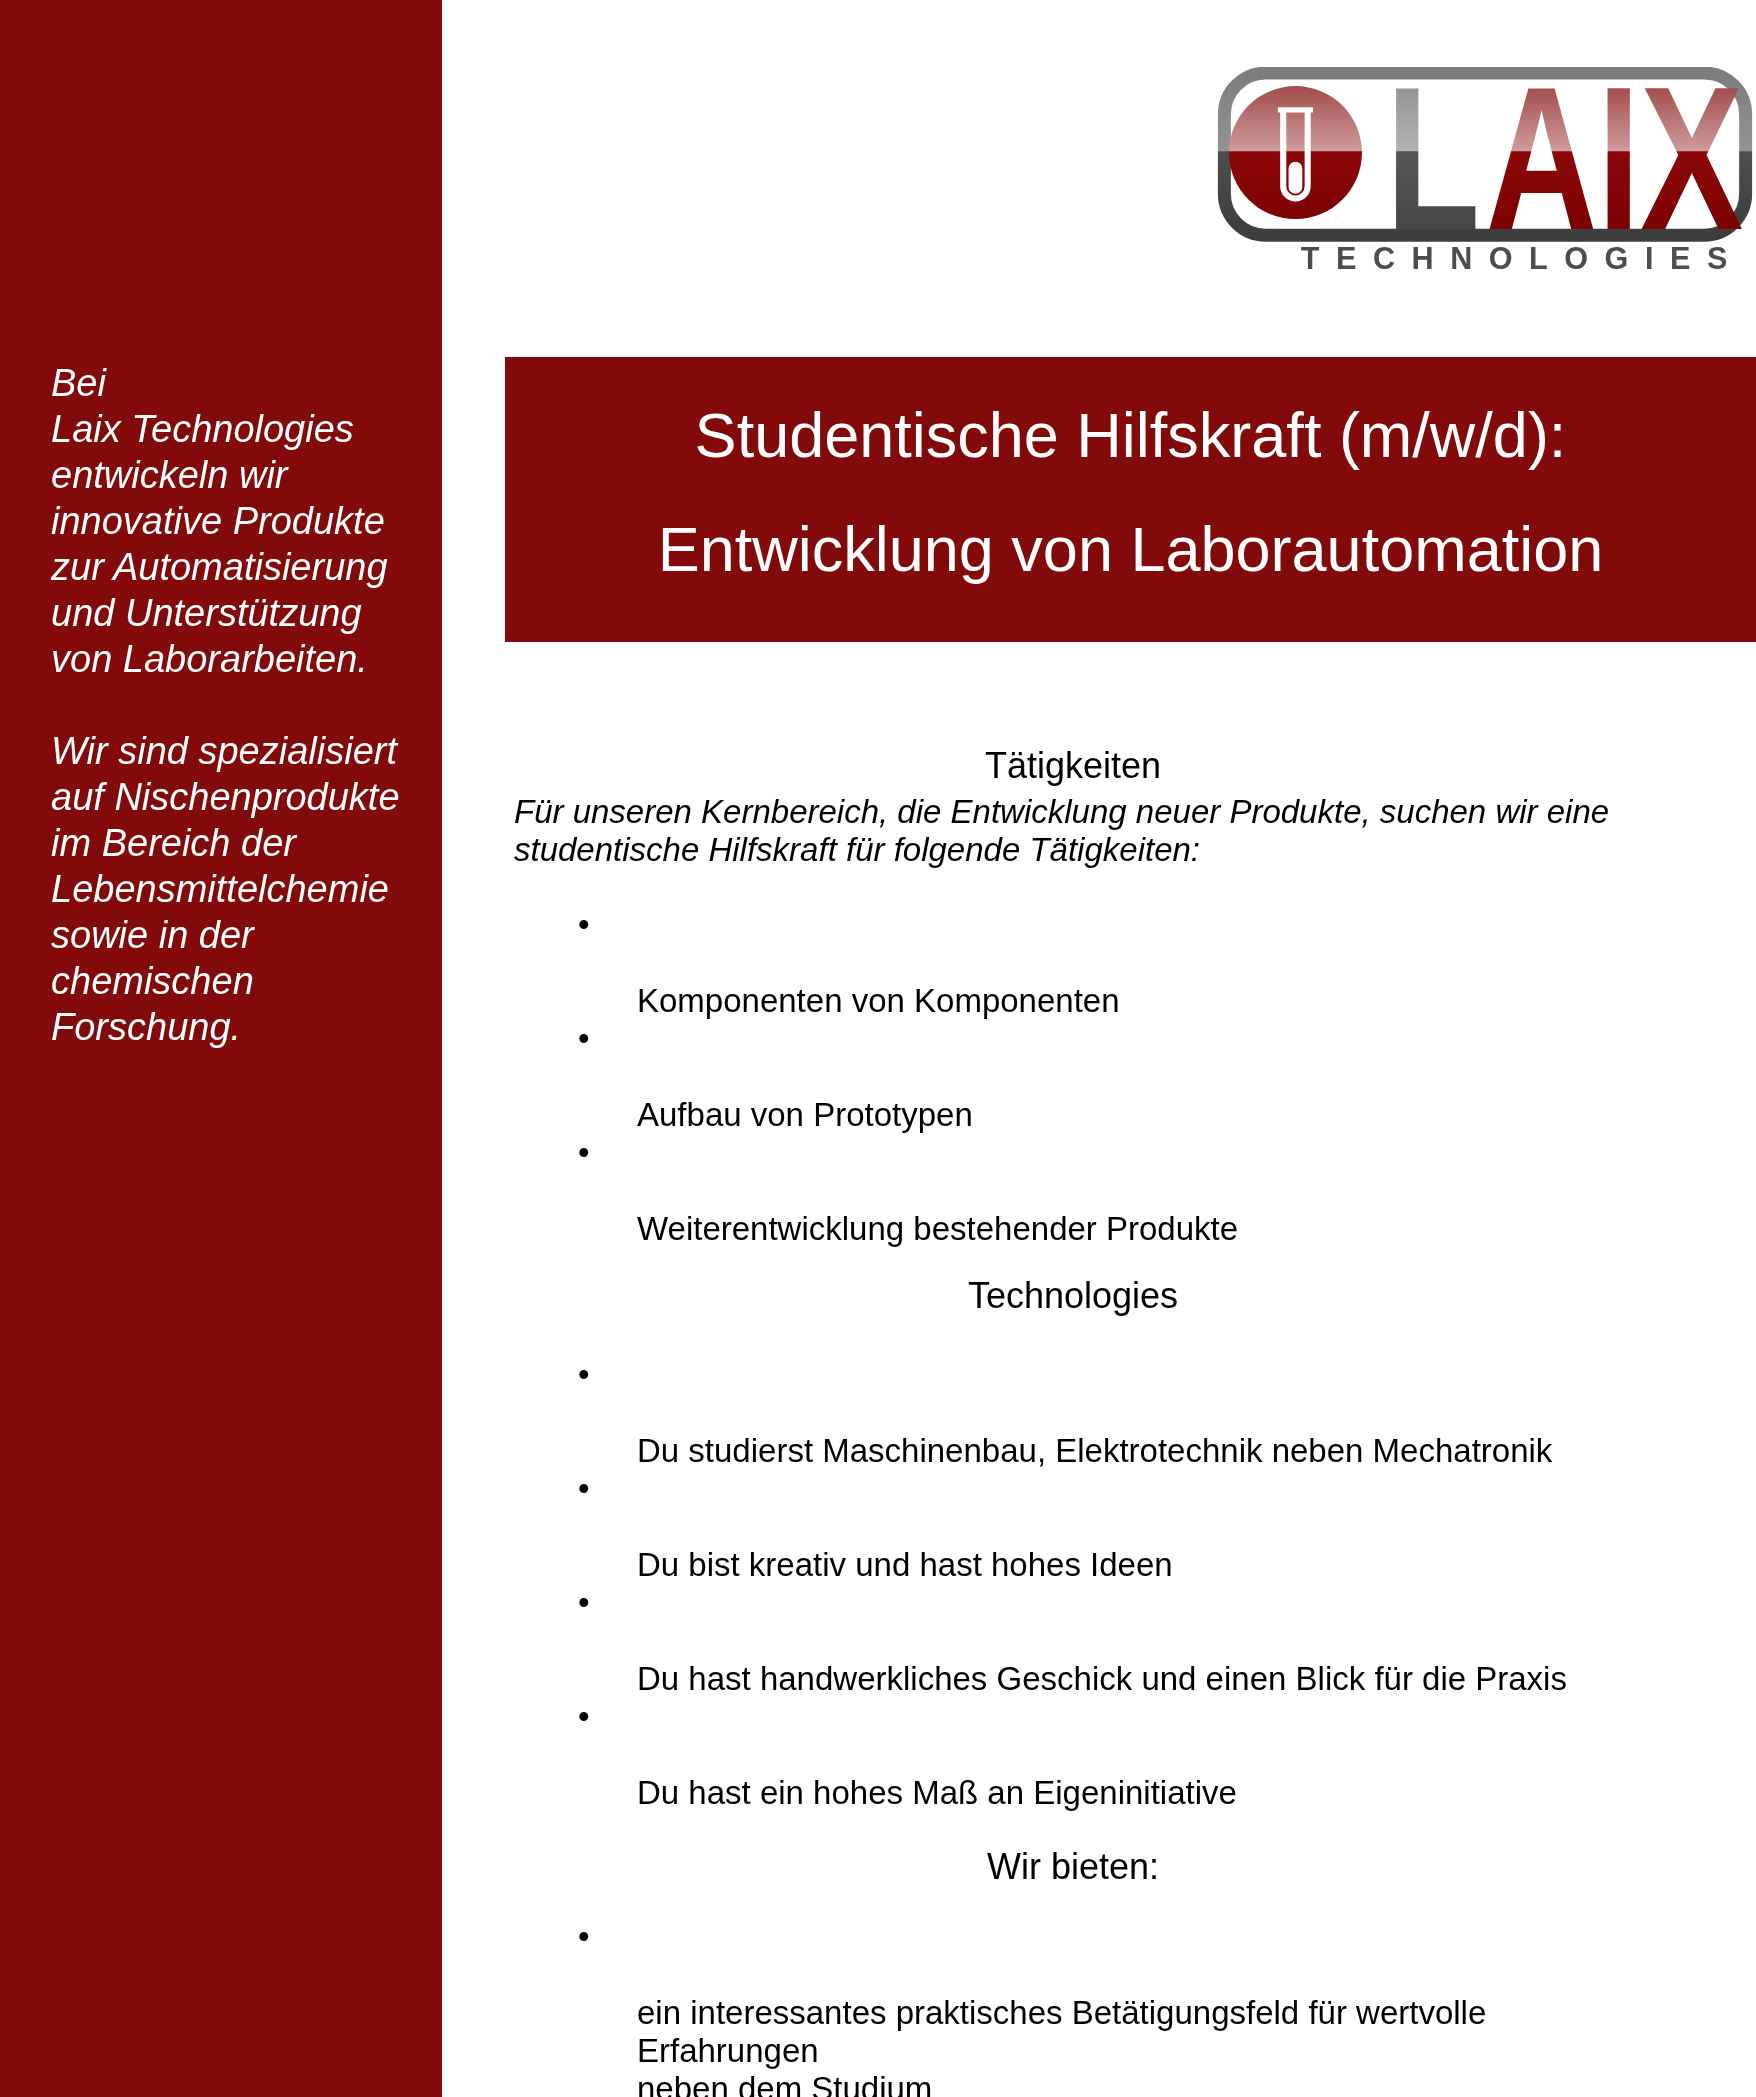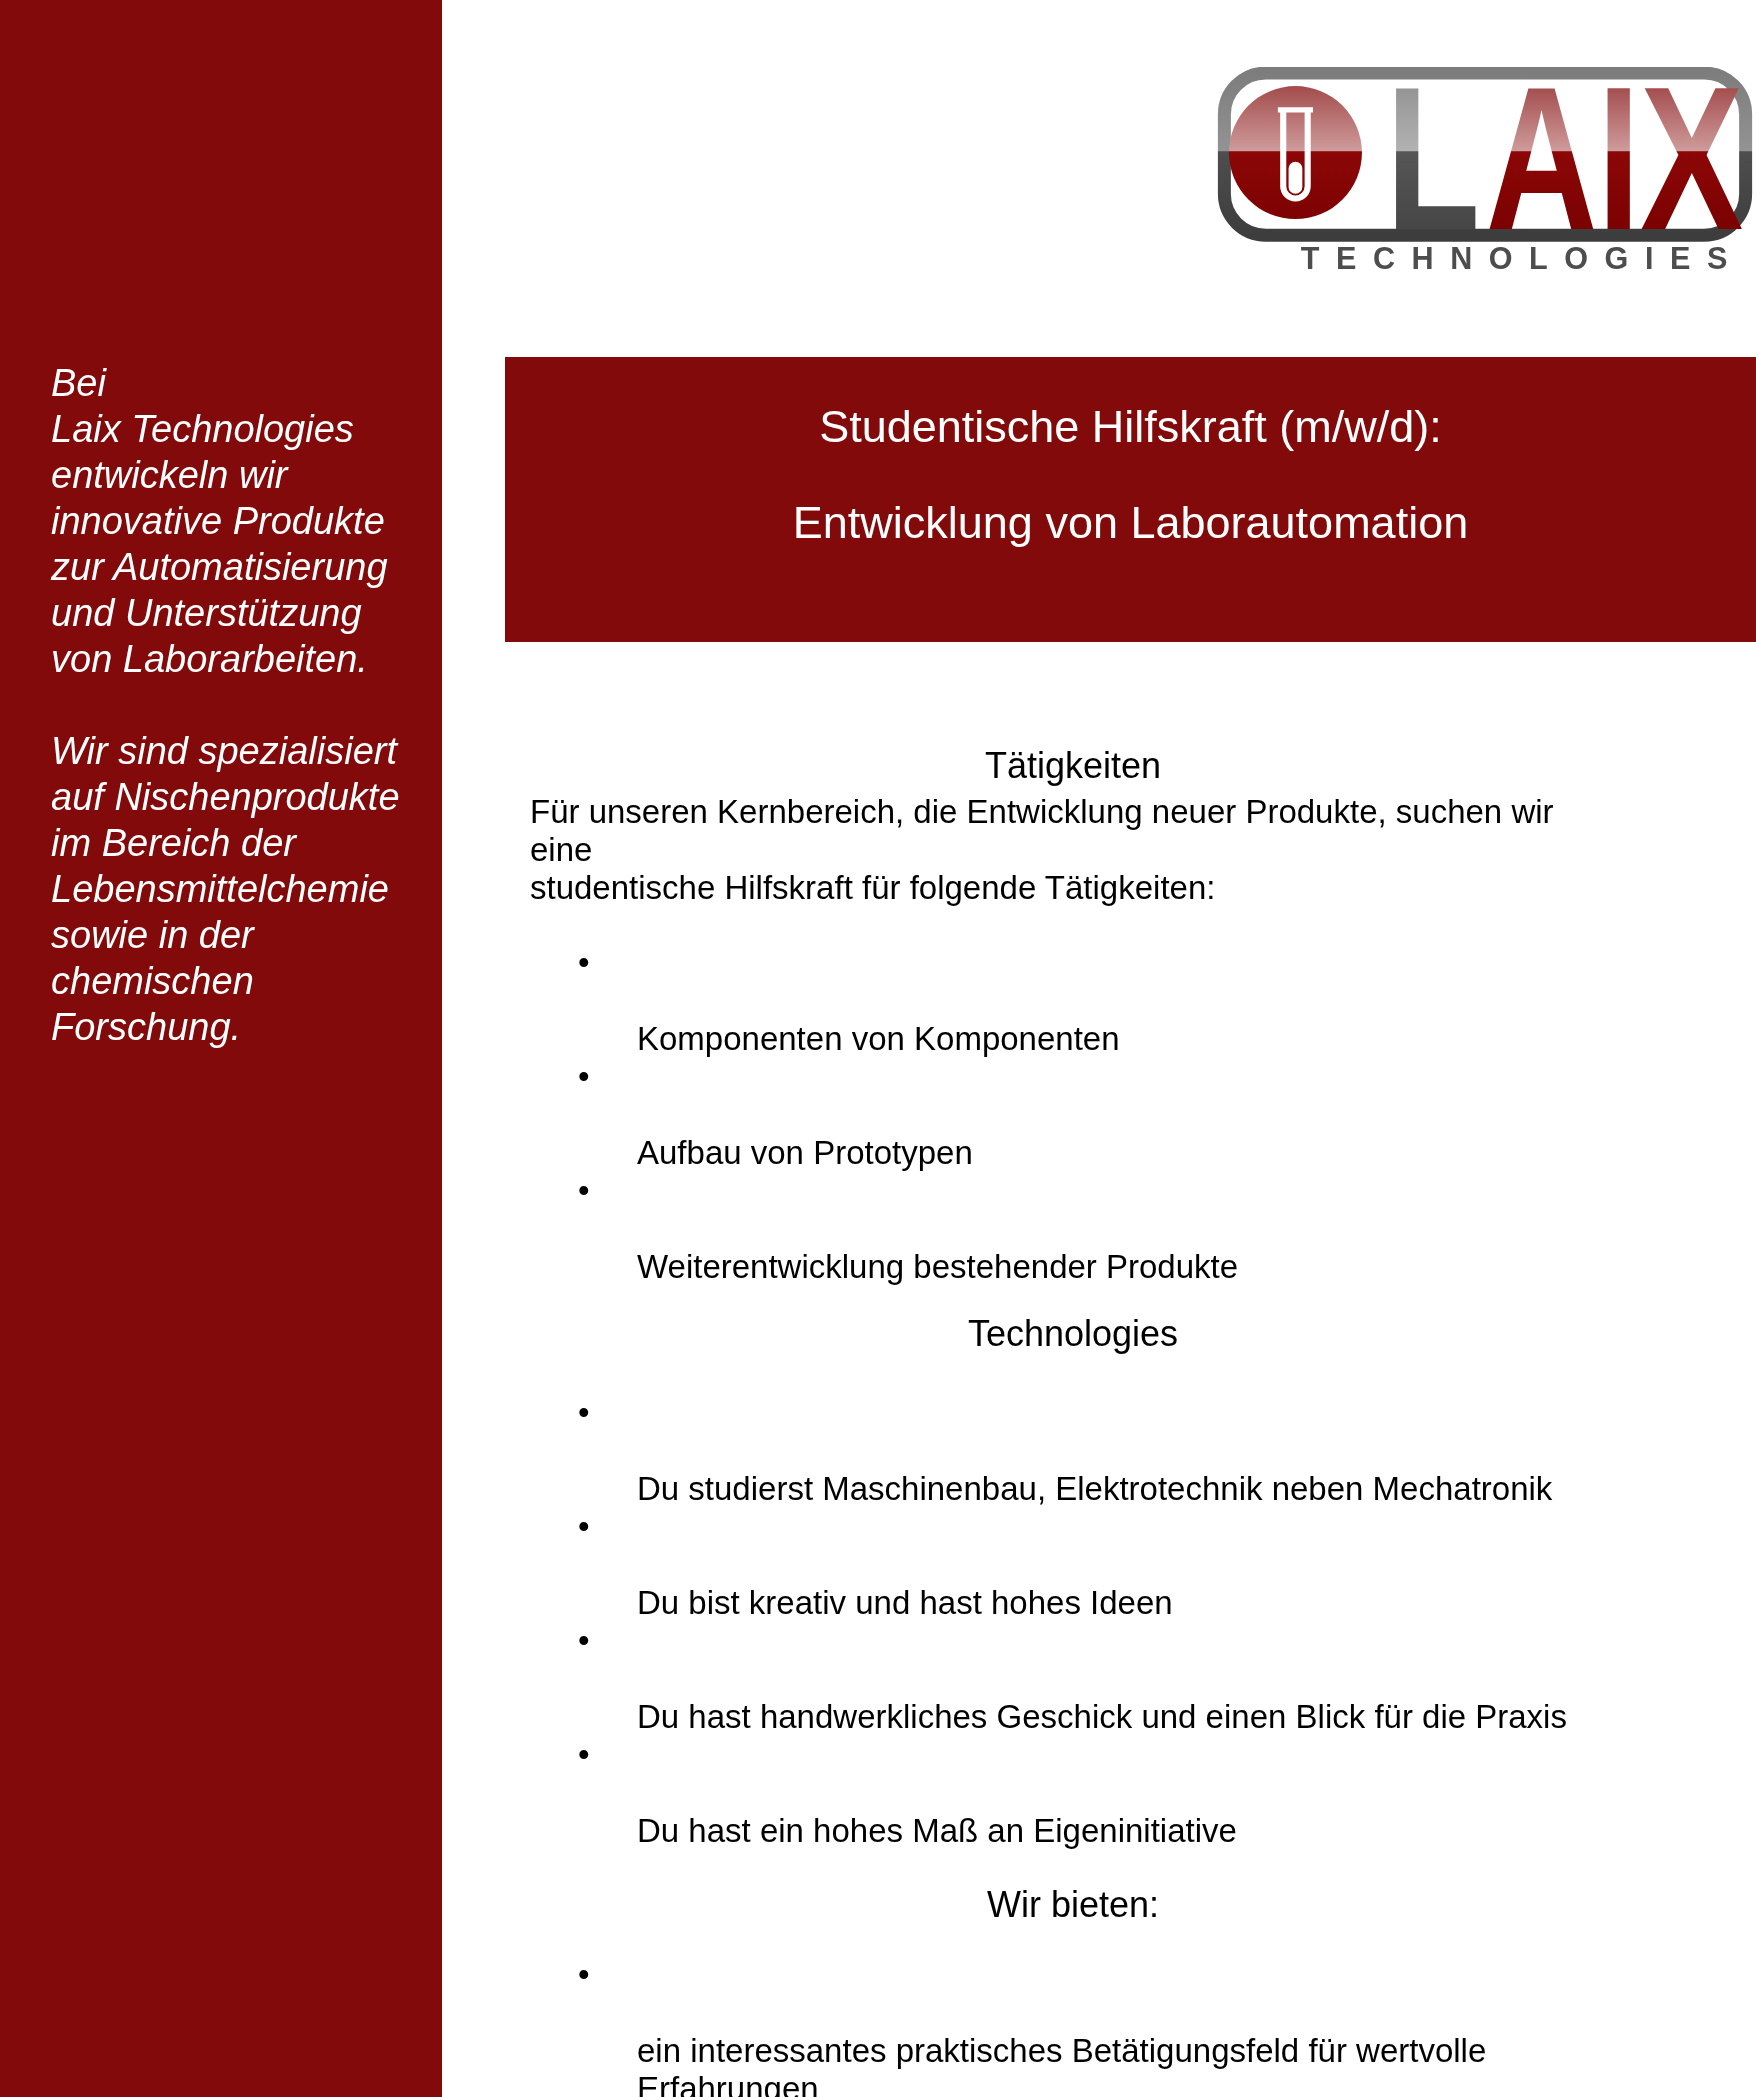--- a/index.html
+++ b/index.html
@@ -17,29 +17,29 @@
   .sidebar p{margin:2px;white-space:pre-line;}
   .sidebar p + p{margin-top:46px;}
   
   .logo{position:absolute;left:1217px;top:67px;}
   
   .titlebar{
     position:absolute;left:505px;top:357px;width:1251px;height:285px;
     background:#820a0a;color:#fff;box-sizing:border-box;
     display:flex;flex-direction:column;align-items:center;
     padding-top:47px;row-gap:51px;
-    font-size:45px;line-height:1;white-space:nowrap;
+    font-size:63px;line-height:1;white-space:nowrap;
   }
   
   .content{
     position:absolute;left:514px;top:0;width:1118px;
     font-size:33px;line-height:38px;
   }
   .content h3{font-size:36px;line-height:38px;font-weight:normal;margin:0;text-align:center;}
-  .content p{margin:16px;white-space:pre-line;}
+  .content p{margin:0;white-space:pre-line;font-style:italic;}
   .content ul{list-style:none;margin:0;padding:0;}
   .content li{position:relative;padding-left:123px;white-space:pre-line;}
   .bullet{position:absolute;left:64px;top:0;}
   #h-taet{margin-top:747px;}
   #p-intro{margin-top:7.7px;}
   #ul-taet{margin-top:37px;}
   #h-anf{margin-top:29px;}
   #ul-anf{margin-top:41px;}
   #h-bieten{margin-top:36px;}
   #ul-bieten{margin-top:32px;}

